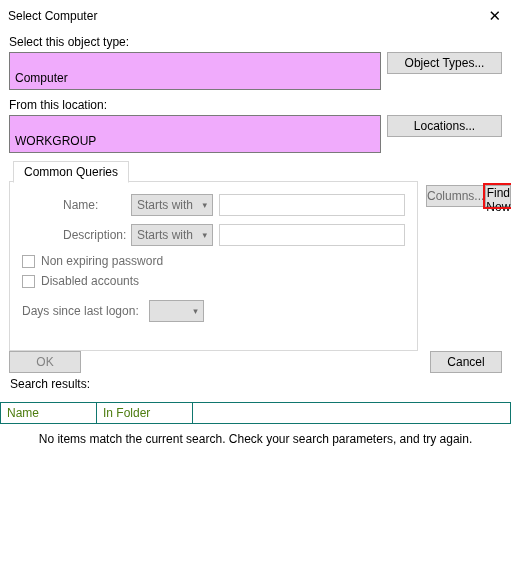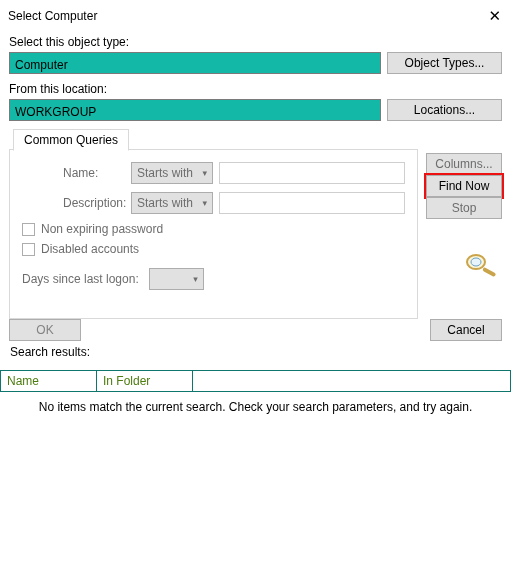--- a/index.html
+++ b/index.html
@@ -3,21 +3,21 @@
   <meta charset="utf-8">
   <style>
     * { margin: 0; padding: 0; box-sizing: border-box; font-family: "Segoe UI", Tahoma, sans-serif; font-size: 12px; }
     body { background: #fff; width: 511px; }
     .dialog { width: 511px; padding: 0; }
     .titlebar { display: flex; justify-content: space-between; align-items: center; padding: 7px 10px 6px 8px; }
     .close-x { font-size: 15px; color: #000; cursor: pointer; font-family: Arial, sans-serif; }
     .content { padding: 4px 9px 8px 9px; }
     .field-label { color: #000; margin-bottom: 3px; display: block; }
     .row-with-button { display: flex; gap: 6px; margin-bottom: 8px; align-items: flex-start; }
-    .text-field { flex: 1; border: 1px solid #7a7a7a; background: #14b8a6; padding: 5px 5px; height: 22px; color: #000; }
+    .text-field { flex: 1; border: 1px solid #7a7a7a; background: #f0abfc; padding: 18px 5px; height: 16px; color: #000; }
     .side-btn { width: 115px; height: 22px; background: #e1e1e1; border: 1px solid #adadad; color: #000; cursor: pointer; }
 
     .tab-area { position: relative; margin-top: 4px; display: flex; gap: 8px; align-items: flex-start; }
     .tab-panel-wrap { flex: 1; position: relative; }
     .tab-header { position: absolute; top: 0; left: 4px; z-index: 2; }
     .tab-btn { background: #fff; border: 1px solid #d9d9d9; border-bottom: 1px solid #fff; padding: 3px 10px 3px 10px; color: #000; position: relative; }
     .tab-panel { border: 1px solid #d9d9d9; margin-top: 20px; padding: 12px 12px 18px 12px; background: #fff; min-height: 170px; }
 
     .form-row { display: flex; align-items: center; margin-bottom: 8px; gap: 6px; justify-content: flex-end; }
     .form-row .lbl { width: 62px; color: #6d6d6d; }
@@ -27,21 +27,21 @@
 
     .check-row { display: flex; align-items: center; gap: 6px; margin: 6px 0 3px 0; }
     .chk { width: 13px; height: 13px; border: 1px solid #adadad; background: #fff; }
     .check-row .cl { color: #6d6d6d; }
 
     .days-row { display: flex; align-items: center; gap: 10px; margin-top: 12px; }
     .days-row .lbl2 { color: #6d6d6d; }
     .days-combo { width: 55px; height: 22px; background: #e1e1e1; border: 1px solid #adadad; display: flex; align-items: center; justify-content: flex-end; padding: 0 5px; }
     .days-combo .chev { font-size: 9px; color: #6d6d6d; }
 
-    .right-buttons { display: flex; flex-direction: column; gap: 0; width: 76px; padding-top: 24px; }
+    .right-buttons { display: flex; flex-direction: row; gap: 0; width: 76px; padding-top: 24px; }
     .right-buttons .btn { height: 22px; background: #e1e1e1; border: 1px solid #adadad; color: #000; cursor: pointer; width: 76px; }
     .right-buttons .btn.disabled { color: #6d6d6d; }
     .right-buttons .btn.highlight { outline: 2px solid #e11; outline-offset: 0; }
     .magnifier { margin-top: 32px; align-self: flex-end; }
 
     .bottom-buttons { display: flex; justify-content: space-between; gap: 12px; }
     .bottom-buttons .btn { width: 72px; height: 22px; background: #e1e1e1; border: 1px solid #adadad; color: #000; cursor: pointer; }
     .bottom-buttons .btn.disabled { color: #838383; }
 
     .results-label { color: #000; margin-top: 4px; margin-bottom: 3px; display: block; padding-left: 1px; }

